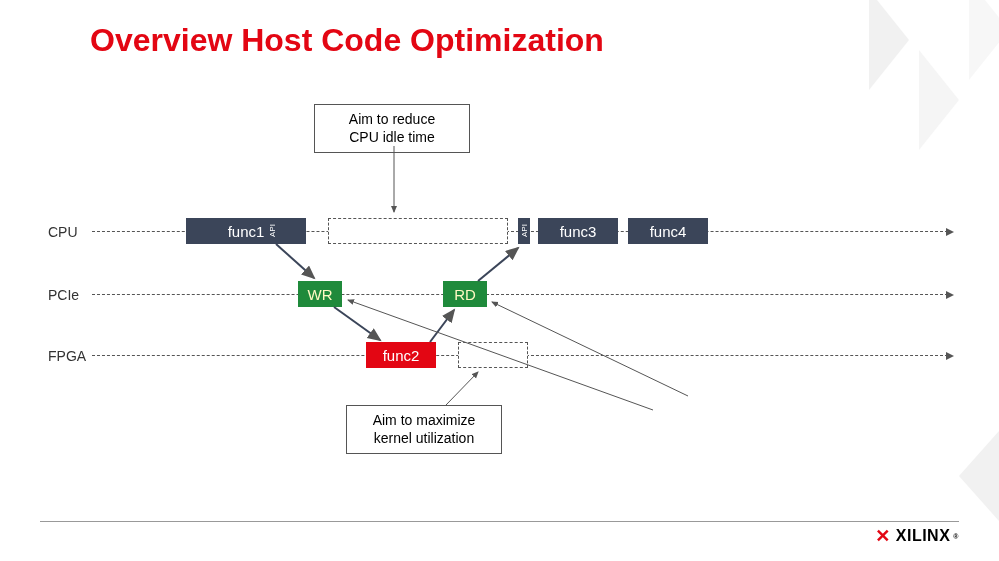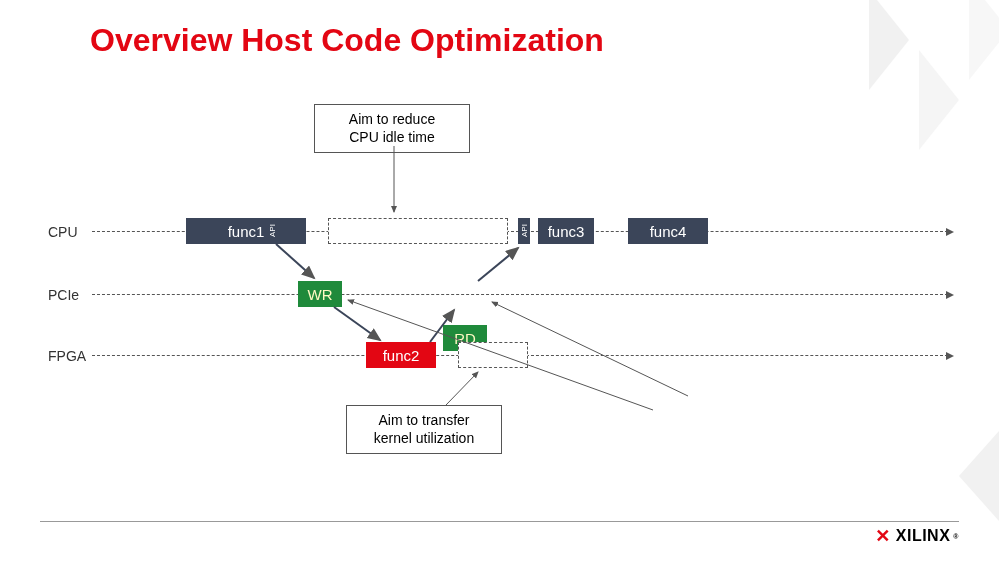--- a/index.html
+++ b/index.html
@@ -75,31 +75,31 @@
     <div class="row-label fpga">FPGA</div>
 
     <div class="timeline cpu"></div>
     <div class="timeline pcie"></div>
     <div class="timeline fpga"></div>
 
     <div class="box dark" style="left:90px; top:118px; width:120px; height:26px;margin-left:48px;">func1</div>
     <div class="box api" style="left:218px; top:118px;">API</div>
     <div class="box dashed-box" style="left:280px; top:118px; width:180px; height:26px;"></div>
     <div class="box api" style="left:470px; top:118px;">API</div>
-    <div class="box dark" style="left:490px; top:118px; width:56px; height:26px;">func3</div>
+    <div class="box dark" style="left:490px; top:118px; width:80px; height:26px;">func3</div>
     <div class="box dark" style="left:580px; top:118px; width:80px; height:26px;">func4</div>
 
     <div class="box green" style="left:250px; top:181px; width:44px; height:26px;">WR</div>
-    <div class="box green" style="left:395px; top:181px; width:44px; height:26px;margin-top:44px;">RD</div>
+    <div class="box green" style="left:395px; top:181px; width:44px; height:26px;">RD</div>
 
     <div class="box red" style="left:318px; top:242px; width:70px; height:26px;">func2</div>
     <div class="box dashed-box" style="left:410px; top:242px; width:70px; height:26px;"></div>
 
     <div class="callout" style="left:266px; top:4px; width:156px;">Aim to reduce CPU idle time</div>
-    <div class="callout" style="left:298px; top:305px; width:156px;">Aim to transfer kernel utilization</div>
+    <div class="callout" style="left:298px; top:305px; width:156px;">Aim to maximize kernel utilization</div>
 
     <svg class="arrows">
       <defs>
         <marker id="ah" markerWidth="8" markerHeight="8" refX="6" refY="3" orient="auto">
           <path d="M0,0 L7,3 L0,6 Z" fill="#555"></path>
         </marker>
       </defs>
 
       <line x1="346" y1="46" x2="346" y2="112" stroke="#555" stroke-width="1" marker-end="url(#ah)"></line>
 

